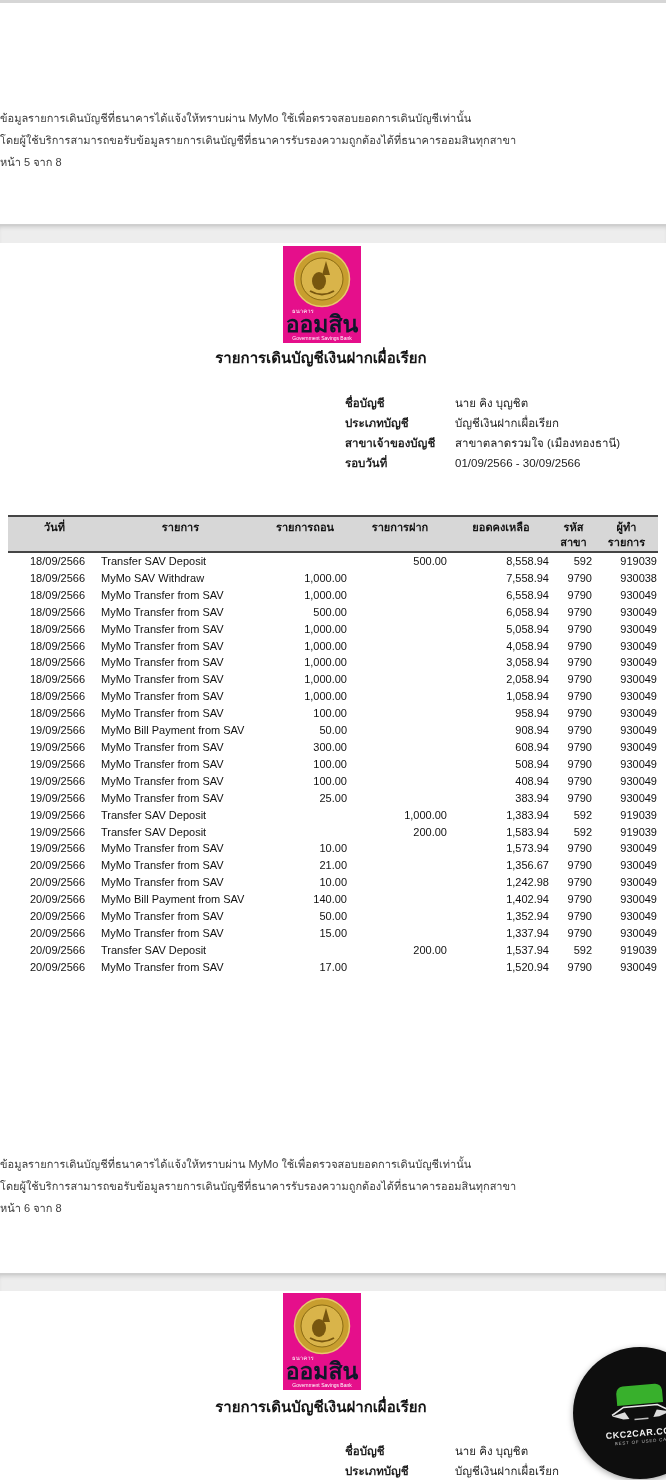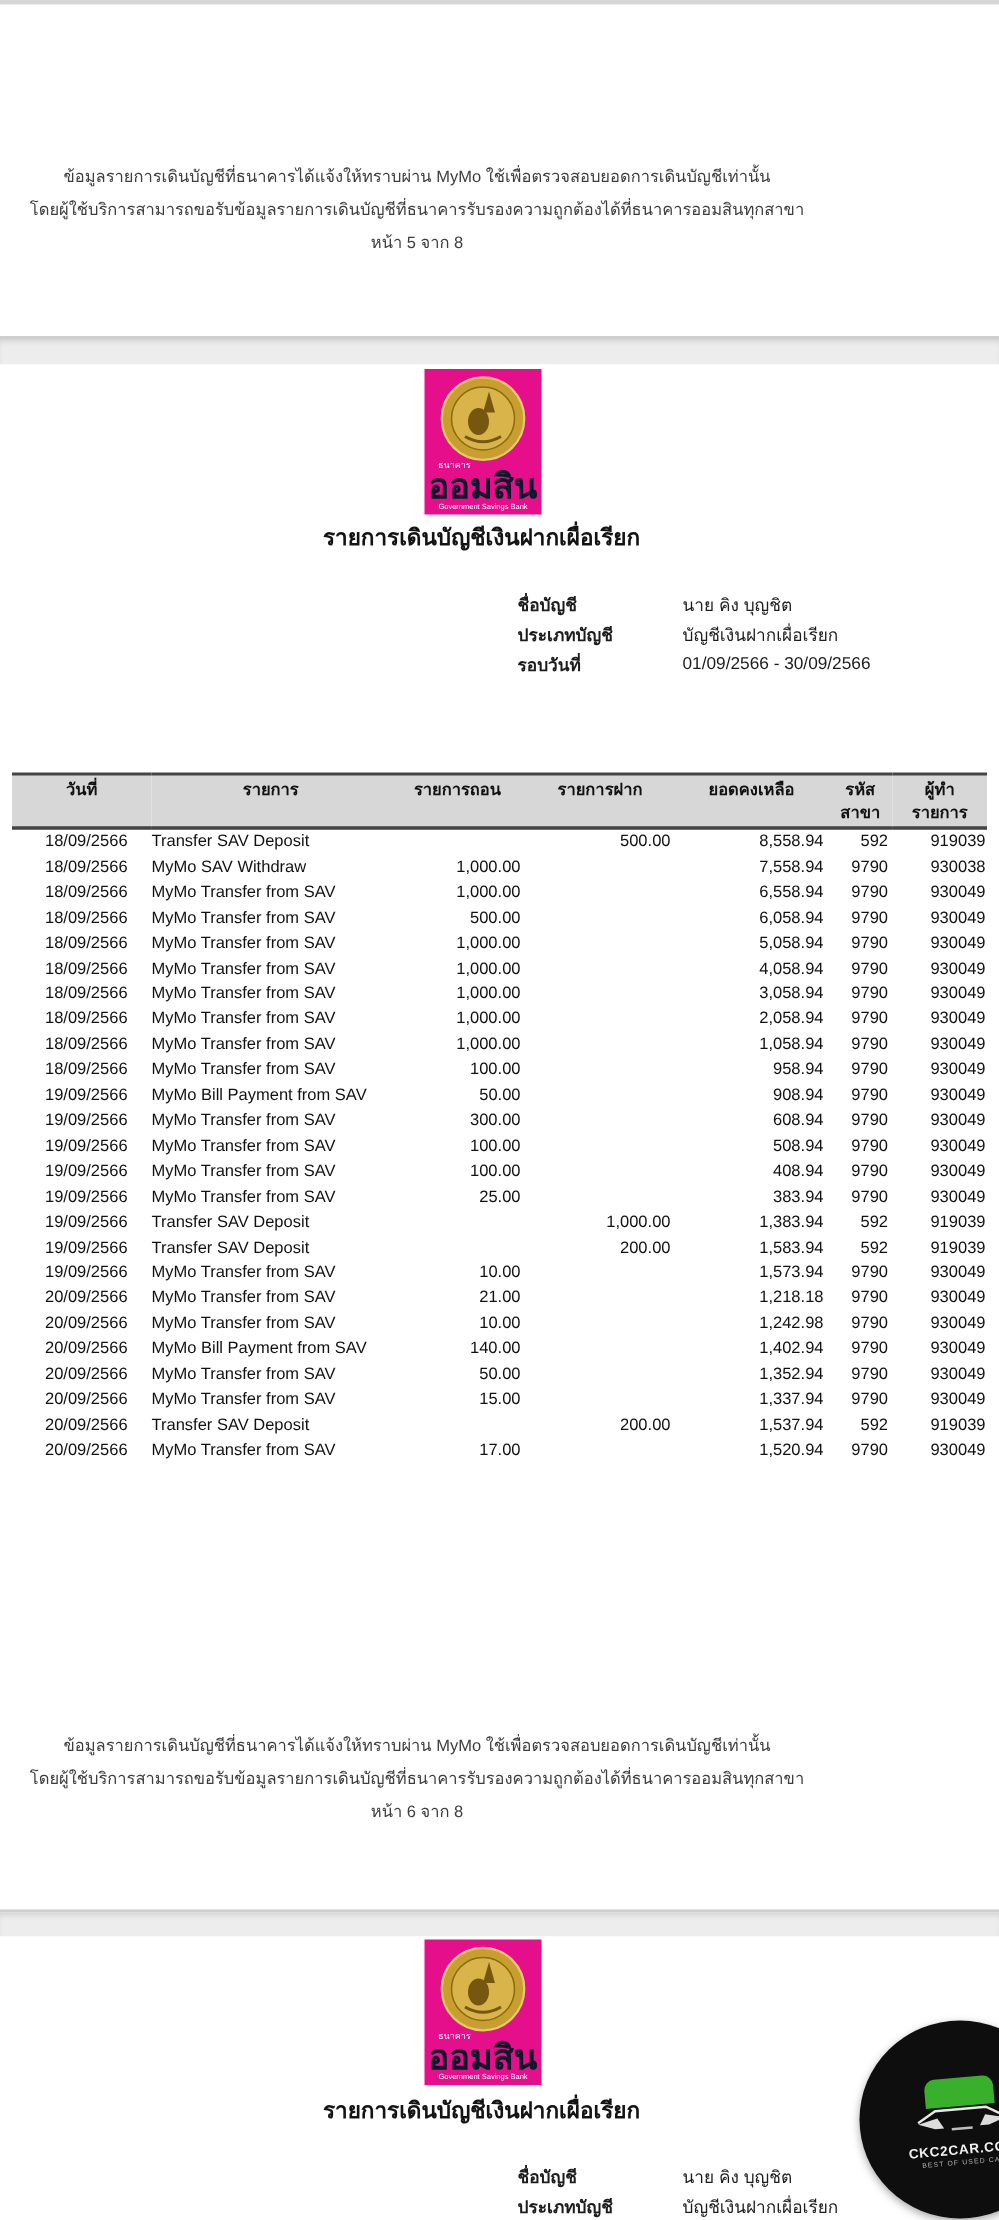--- a/index.html
+++ b/index.html
@@ -9,21 +9,21 @@
   .page { position:absolute; left:0; width:666px; background:#ffffff; }
   #page5 { top:0; height:224px; border-top:3px solid #d6d6d6; }
   #page6 { top:243px; height:1030px; }
   #page7 { top:1291px; height:189px; }
 
   .separator { position:absolute; left:0; width:666px; background:#ededed;
                border-top:2px solid #cfcfcf; box-shadow: inset 0 3px 4px -2px rgba(0,0,0,.15); }
   #sep1 { top:224px; height:19px; }
   #sep2 { top:1273px; height:18px; }
 
-  .footer-block { position:absolute; left:0; width:556px; text-align:center;
+  .footer-block { position:absolute; left:0; width:556px; text-align:left;
                   font-size:11px; line-height:22px; color:#3d3d3d; }
   #page5 .footer-block { top:104px; }
   #page6 .footer-block { top:910px; }
 
   
   .gsb-logo { position:absolute; left:283px; width:78px; height:97px; padding-top:4px; }
   #page6 .gsb-logo { top:3px; }
   #page7 .gsb-logo { top:2px; }
   .emblem { display:block; margin:0 auto; }
   .logo-th-small { font-size:6px; line-height:7px; color:#fff; padding-left:9px; text-align:left; }
@@ -101,20 +101,24 @@
     <div class="doc-title">รายการเดินบัญชีเงินฝากเผื่อเรียก</div>
 
     <div class="info-block">
       <div class="info-row">
         <span class="info-label">ชื่อบัญชี</span>
         <span class="info-value">นาย คิง บุญชิต</span>
       </div>
       <div class="info-row">
         <span class="info-label">ประเภทบัญชี</span>
         <span class="info-value">บัญชีเงินฝากเผื่อเรียก</span>
+      </div>
+      <div class="info-row">
+        <span class="info-label">สาขาเจ้าของบัญชี</span>
+        <span class="info-value">สาขาตลาดรวมใจ (เมืองทองธานี)</span>
       </div>
       <div class="info-row">
         <span class="info-label">รอบวันที่</span>
         <span class="info-value">01/09/2566 - 30/09/2566</span>
       </div>
     </div>
 
     <table class="txn-table">
       <colgroup>
         <col class="w0">
@@ -303,21 +307,21 @@
             <td class="c3"></td>
             <td class="c4">1,573.94</td>
             <td class="c5">9790</td>
             <td class="c6">930049</td>
           </tr>
           <tr>
             <td class="c0">20/09/2566</td>
             <td class="c1">MyMo Transfer from SAV</td>
             <td class="c2">21.00</td>
             <td class="c3"></td>
-            <td class="c4">1,218.18</td>
+            <td class="c4">1,356.67</td>
             <td class="c5">9790</td>
             <td class="c6">930049</td>
           </tr>
           <tr>
             <td class="c0">20/09/2566</td>
             <td class="c1">MyMo Transfer from SAV</td>
             <td class="c2">10.00</td>
             <td class="c3"></td>
             <td class="c4">1,242.98</td>
             <td class="c5">9790</td>

